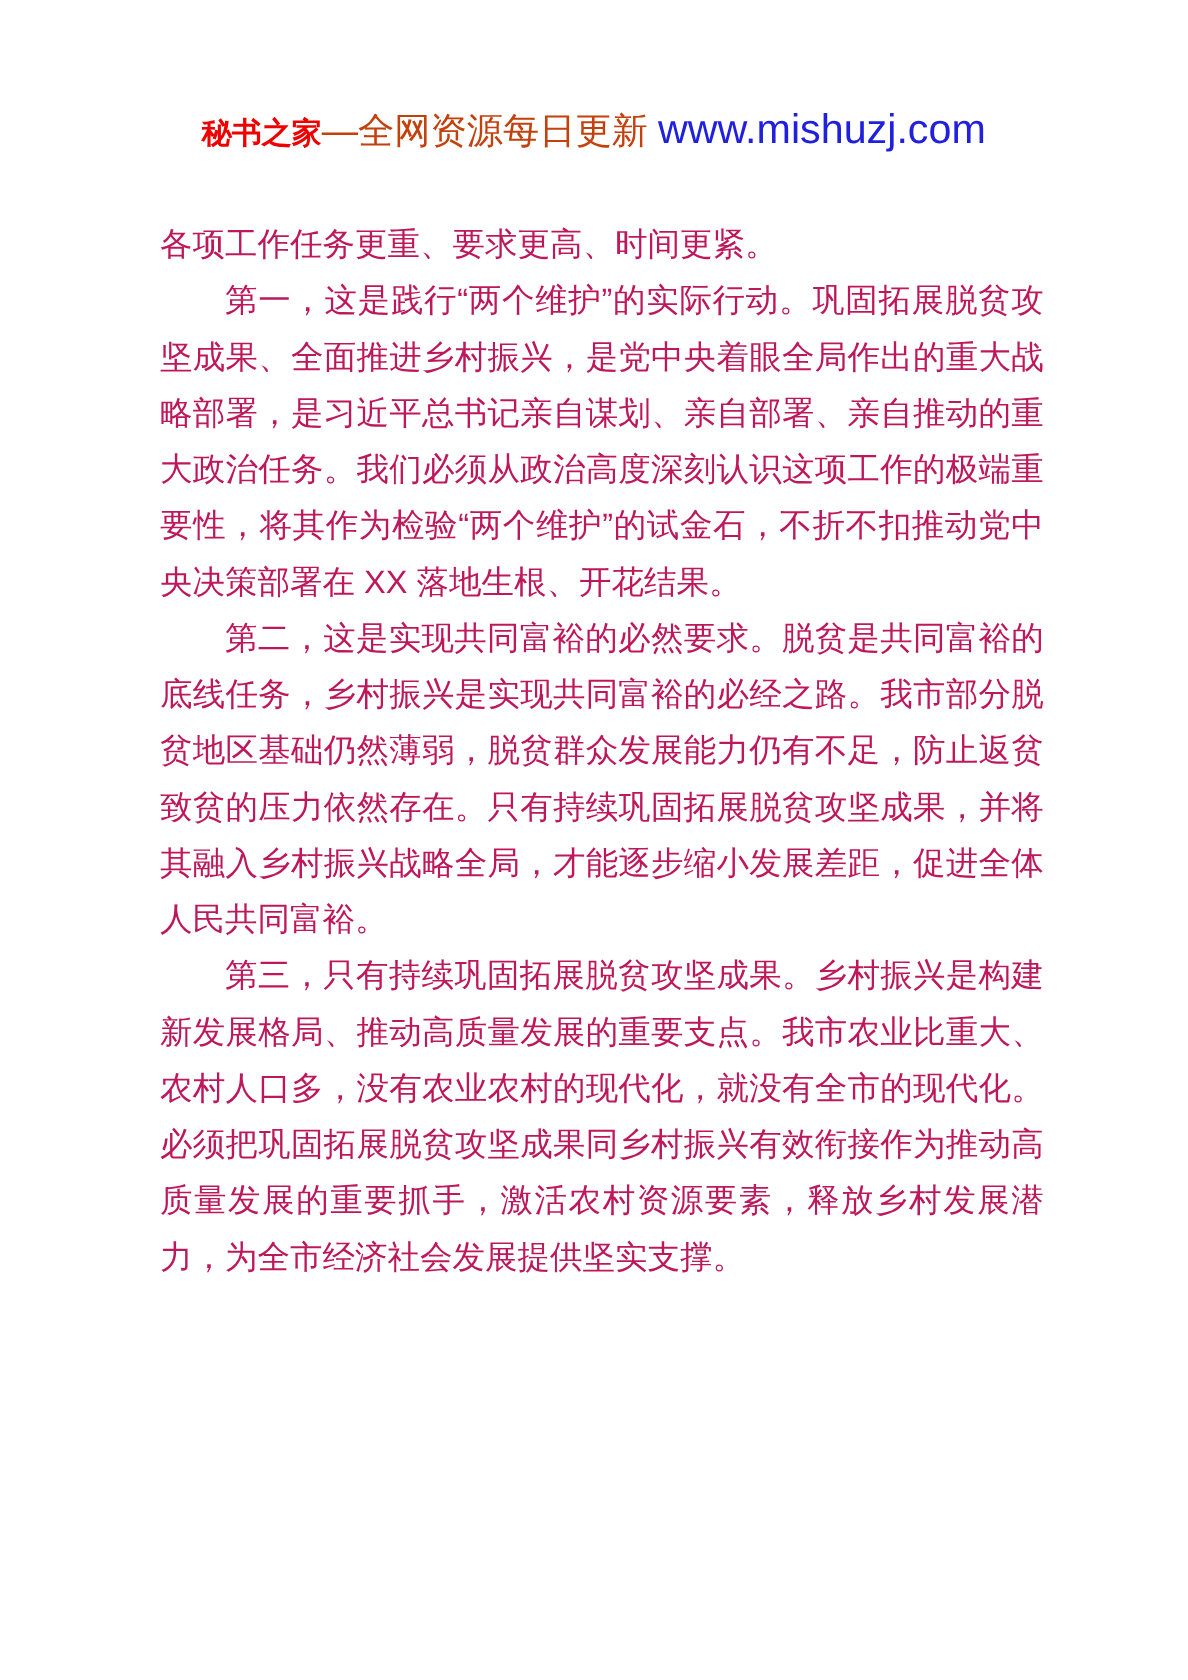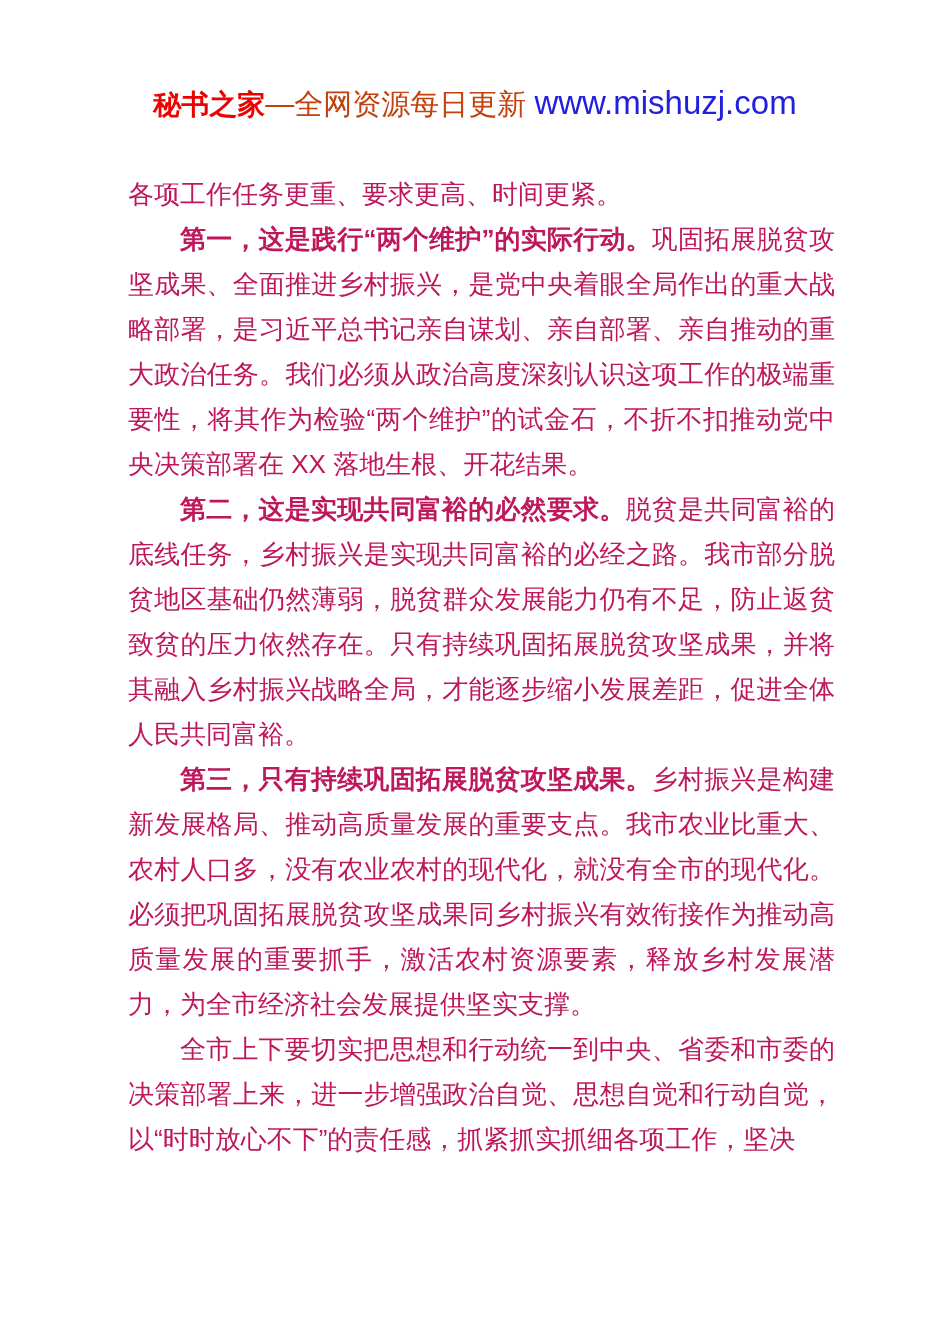--- a/index.html
+++ b/index.html
@@ -17,21 +17,21 @@
   }
   .doc-header {
     padding-top: 86px;
     text-align: center;
     white-space: nowrap;
     line-height: 34px;
   }
   .doc-header .brand {
     color: #ee0000;
     font-weight: bold;
-    font-size: 28px;
+    font-size: 24px;
   }
   .doc-header .tagline {
     color: #c2410c;
     font-size: 29px;
   }
   .doc-header .url {
     color: #2020dd;
     font-size: 33px;
     text-decoration: none;
   }
@@ -44,21 +44,21 @@
   }
   .content p {
     margin: 0;
     padding: 0;
     text-indent: 2em;
   }
   .content p.no-indent {
     text-indent: 0;
   }
   .content .lead {
-    font-weight: bold;
+    font-weight: normal;
   }
 </style>
 </head>
 <body>
 
 <div class="page">
 
   <div class="doc-header">
     <span class="brand">秘书之家</span><span class="tagline">—全网资源每日更新 </span><a class="url" href="#">www.mishuzj.com</a>
   </div>
@@ -66,17 +66,16 @@
   <div class="content">
 
     <p class="no-indent"><span class="lead"></span><span>各项工作任务更重、要求更高、时间更紧。</span></p>
 
     <p><span class="lead">第一，这是践行“两个维护”的实际行动。</span><span>巩固拓展脱贫攻坚成果、全面推进乡村振兴，是党中央着眼全局作出的重大战略部署，是习近平总书记亲自谋划、亲自部署、亲自推动的重大政治任务。我们必须从政治高度深刻认识这项工作的极端重要性，将其作为检验“两个维护”的试金石，不折不扣推动党中央决策部署在 XX 落地生根、开花结果。</span></p>
 
     <p><span class="lead">第二，这是实现共同富裕的必然要求。</span><span>脱贫是共同富裕的底线任务，乡村振兴是实现共同富裕的必经之路。我市部分脱贫地区基础仍然薄弱，脱贫群众发展能力仍有不足，防止返贫致贫的压力依然存在。只有持续巩固拓展脱贫攻坚成果，并将其融入乡村振兴战略全局，才能逐步缩小发展差距，促进全体人民共同富裕。</span></p>
 
     <p><span class="lead">第三，只有持续巩固拓展脱贫攻坚成果。</span><span>乡村振兴是构建新发展格局、推动高质量发展的重要支点。我市农业比重大、农村人口多，没有农业农村的现代化，就没有全市的现代化。必须把巩固拓展脱贫攻坚成果同乡村振兴有效衔接作为推动高质量发展的重要抓手，激活农村资源要素，释放乡村发展潜力，为全市经济社会发展提供坚实支撑。</span></p>
 
-    <p><span class="lead"></span><span>全市上下要切实把思想和行动统一到中央、省委和市委的决策部署上来，进一步增强政治自觉、思想自觉和行动自觉，以“时时放心不下”的责任感，抓紧抓实抓细各项工作，坚决</span></p>
 
   </div>
 
 </div>
 
 </body></html>

